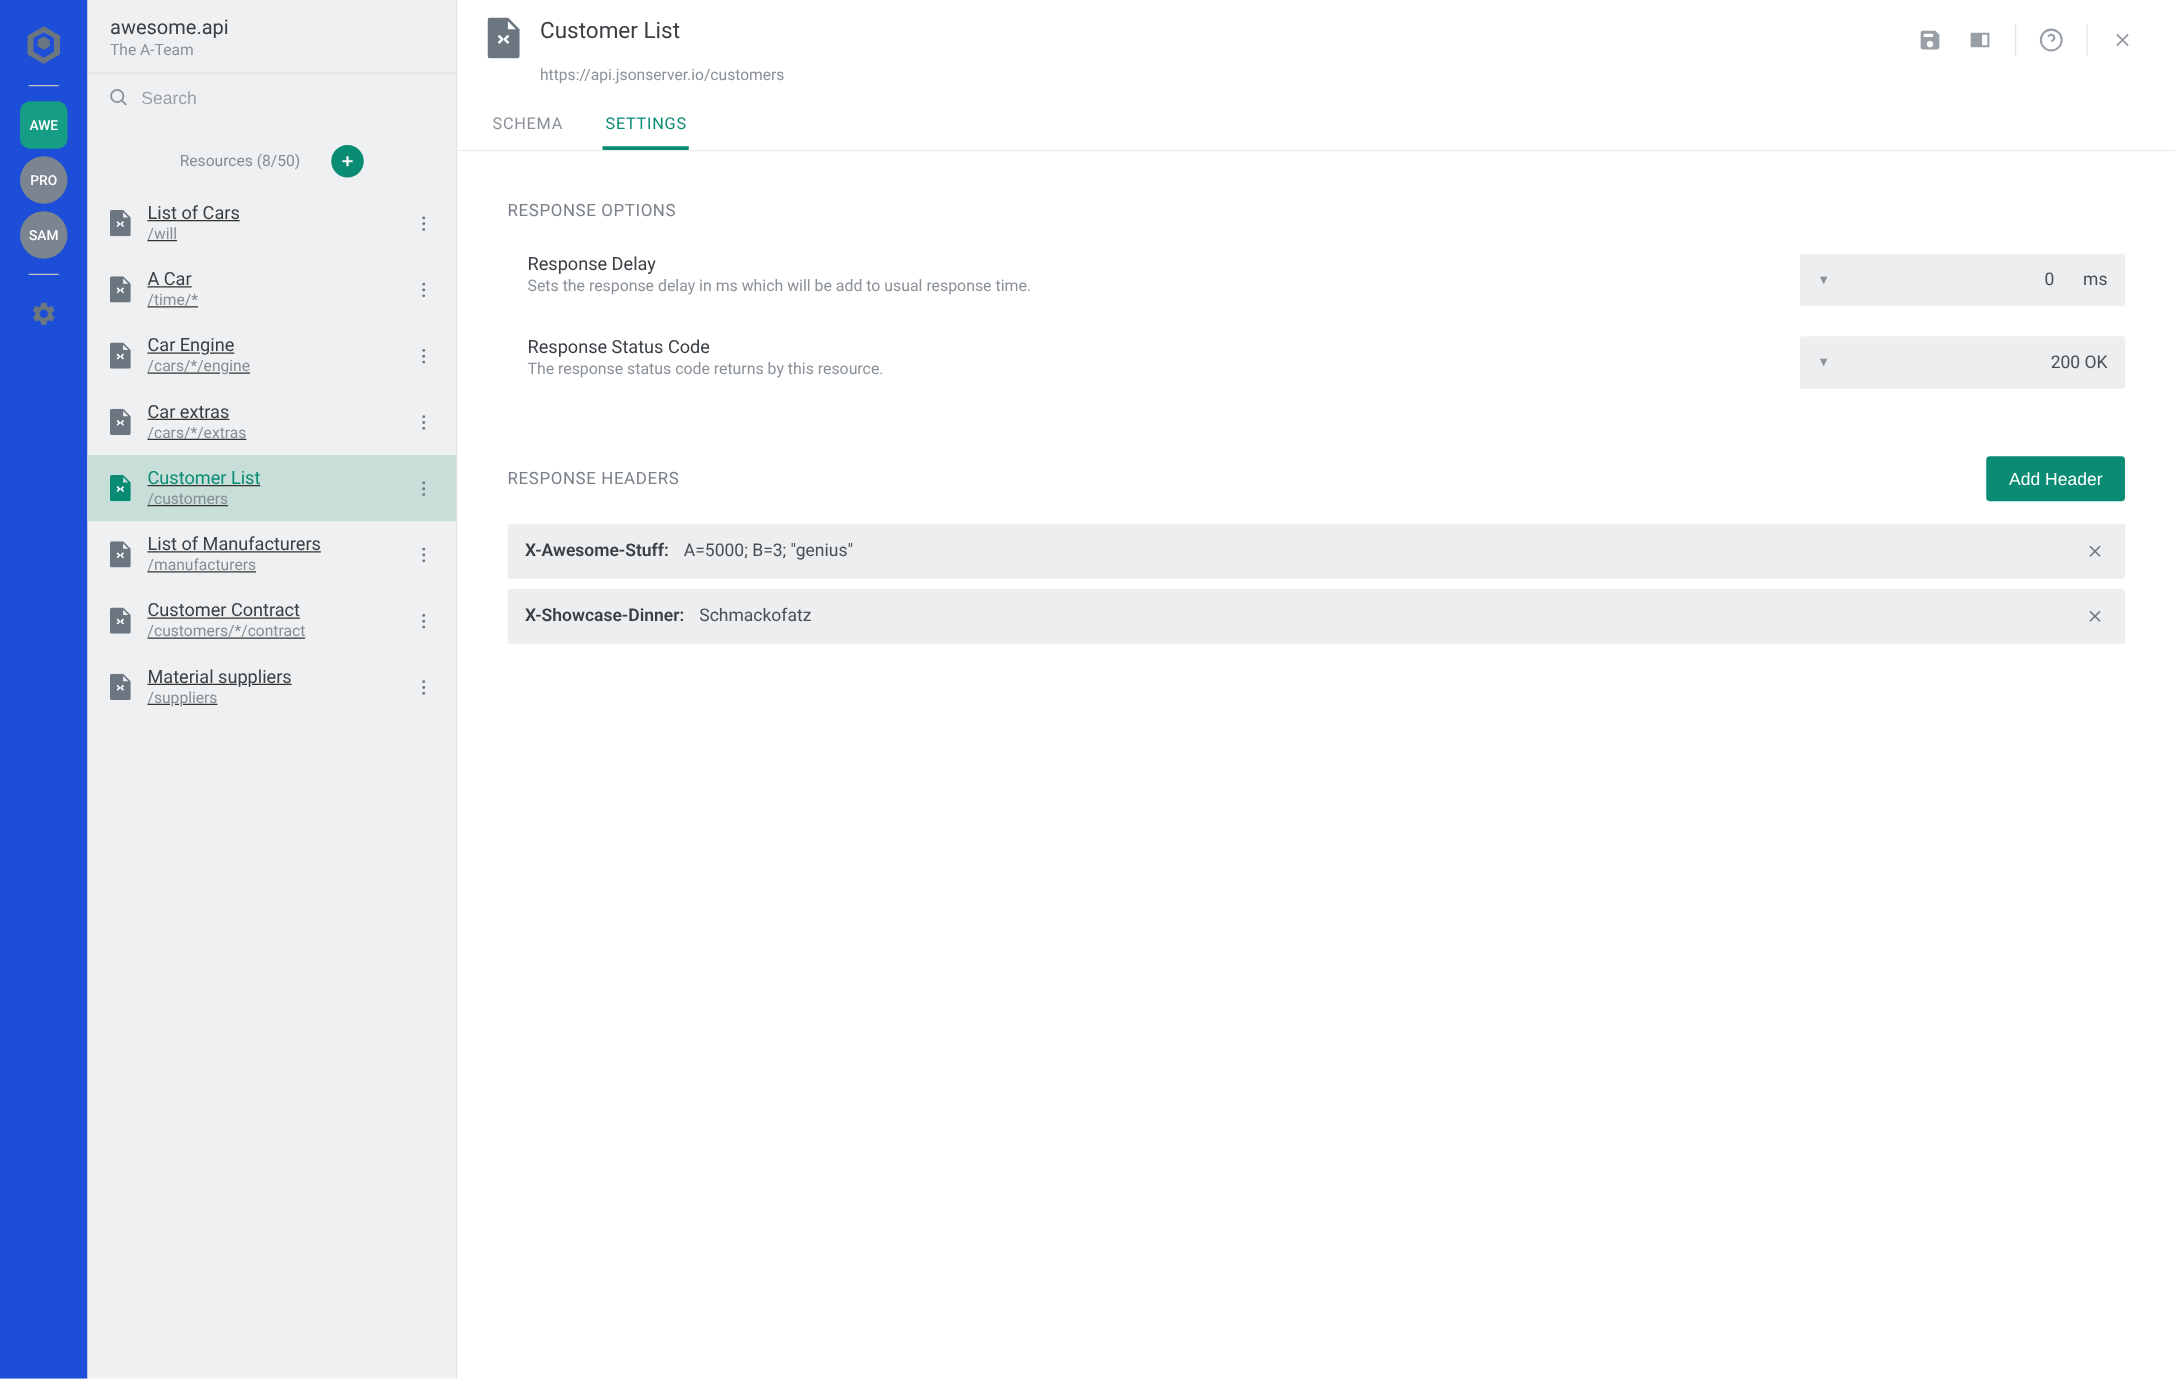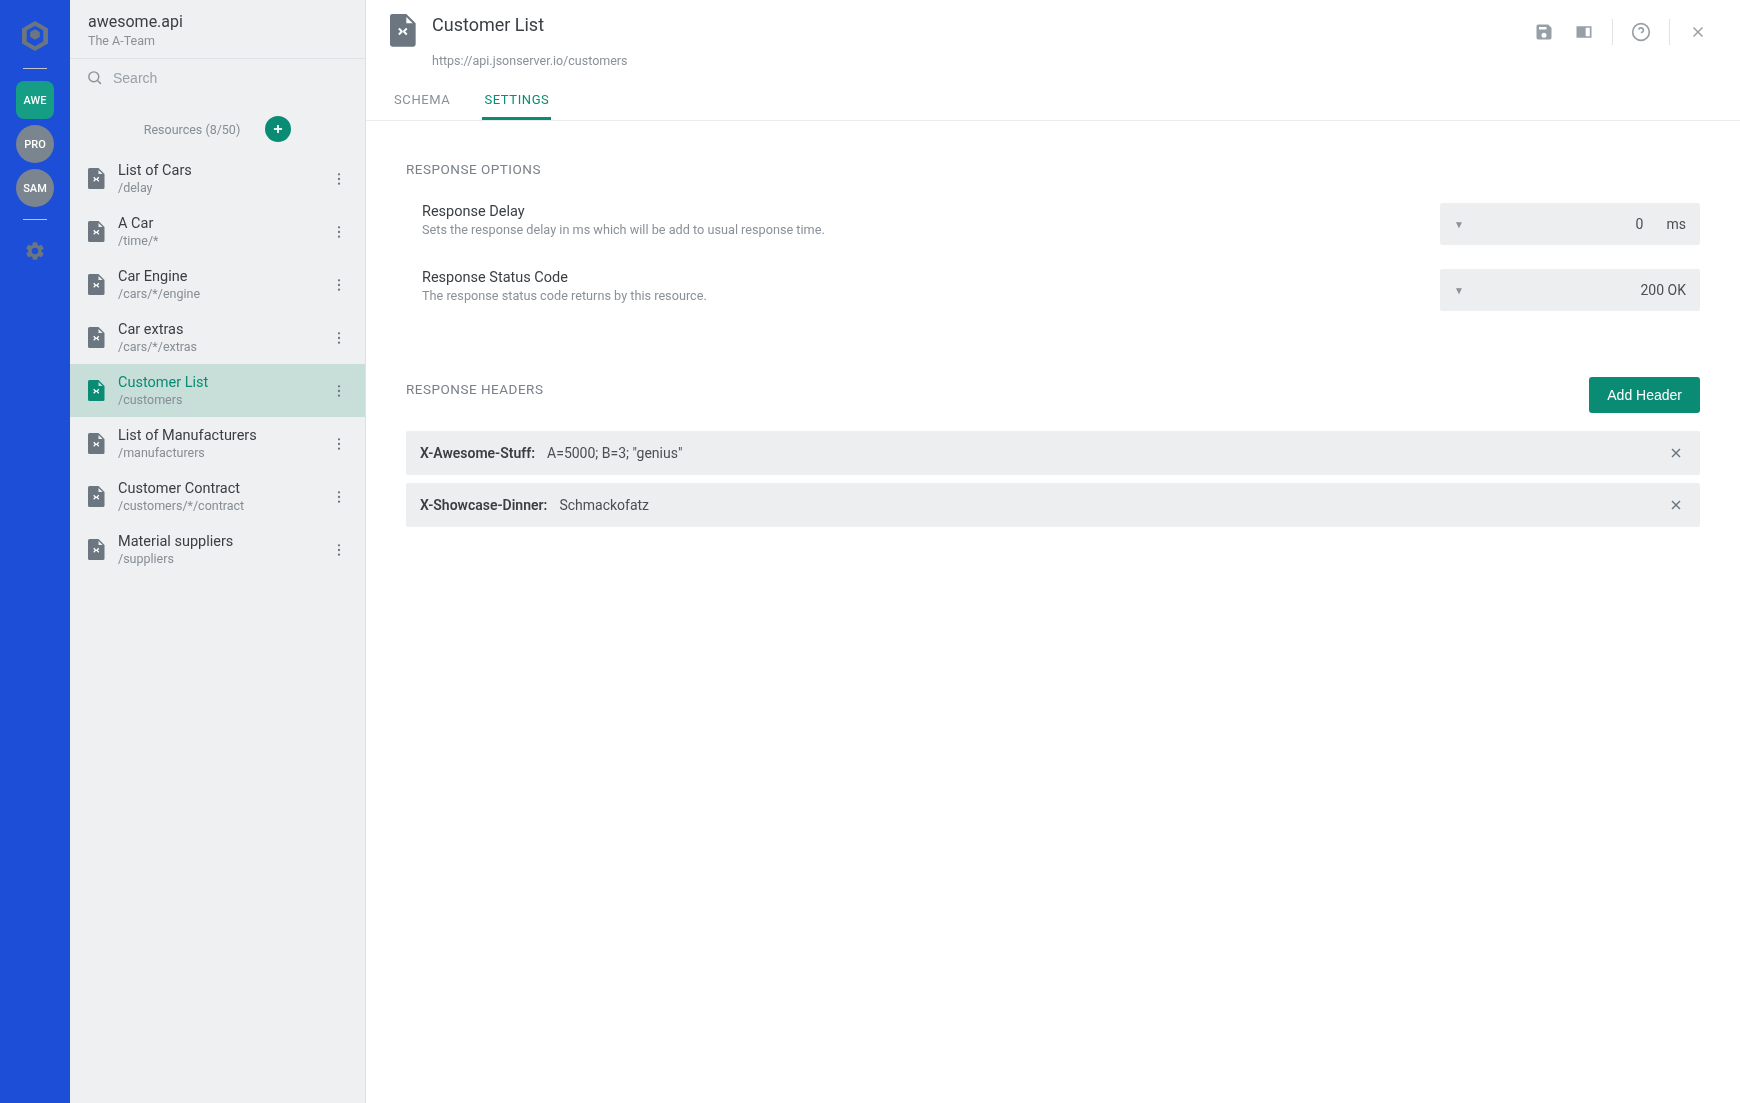--- a/index.html
+++ b/index.html
@@ -63,20 +63,21 @@
   background: #0a8b73; color: #fff;
   display: flex; align-items: center; justify-content: center;
   font-size: 18px; cursor: pointer;
 }
 .res-list { flex: 1; overflow: auto; }
 .res-item {
   display: flex; align-items: center;
   padding: 10px 14px 10px 18px;
   cursor: pointer;
   gap: 12px;
+  text-decoration: underline;
 }
 .res-item.active { background: #c8dfd9; }
 .res-icon { width: 18px; height: 22px; color: #6b7680; flex-shrink: 0; }
 .res-item.active .res-icon { color: #0a8b73; }
 .res-text { flex: 1; }
 .res-title { font-size: 14.5px; color: #3a3f44; }
 .res-item.active .res-title { color: #0a8b73; }
 .res-path { font-size: 12.5px; color: #868d94; margin-top: 1px; }
 .res-more { color: #6b7680; cursor: pointer; padding: 4px; }
 
@@ -109,21 +110,21 @@
   background: #eceeef; border-radius: 2px;
   height: 42px; padding: 0 14px; min-width: 260px;
 }
 .opt-caret { color: #8a9199; margin-right: auto; font-size: 10px; }
 .opt-value { color: #4a4f54; font-size: 14px; }
 .opt-unit { color: #4a4f54; font-size: 14px; margin-left: 23px; }
 
 .sec-hdr-row { display: flex; align-items: center; justify-content: space-between; margin-top: 54px; margin-bottom: 18px; }
 .add-header-btn {
   background: #0a8b73; color: #fff; border: none;
-  padding: 10px 18px; font-size: 14px; border-radius: 3px; cursor: pointer; margin-top: 12px;
+  padding: 10px 18px; font-size: 14px; border-radius: 3px; cursor: pointer;
 }
 .hdr-row {
   display: flex; align-items: center;
   background: #eceeef; border-radius: 2px;
   padding: 12px 14px; margin-bottom: 8px;
 }
 .hdr-name { font-weight: 600; color: #3a3f44; margin-right: 12px; font-size: 14px; }
 .hdr-value { color: #4a4f54; font-size: 14px; flex: 1; }
 .hdr-close { color: #6b7680; cursor: pointer; padding: 2px; }
 svg { display: block; }
@@ -179,21 +180,21 @@
     <div class="res-list" id="res-list">
         <div class="res-item">
           <div class="res-icon">
             <svg viewBox="0 0 24 28" fill="currentColor">
               <path d="M14 0H2a2 2 0 0 0-2 2v24a2 2 0 0 0 2 2h18a2 2 0 0 0 2-2V8l-8-8zM14 2.5L19.5 8H14V2.5z"></path>
               <path fill="#fff" d="M7 17l2-2-2-2 1.2-1.2L11.4 15l-3.2 3.2L7 17zm8 0l-2-2 2-2-1.2-1.2L10.6 15l3.2 3.2L15 17z"></path>
             </svg>
           </div>
           <div class="res-text">
             <div class="res-title">List of Cars</div>
-            <div class="res-path">/delay</div>
+            <div class="res-path">/will</div>
           </div>
           <div class="res-more">
             <svg width="16" height="16" viewBox="0 0 24 24" fill="currentColor">
               <circle cx="12" cy="5" r="1.7"></circle>
               <circle cx="12" cy="12" r="1.7"></circle>
               <circle cx="12" cy="19" r="1.7"></circle>
             </svg>
           </div>
         </div>
         <div class="res-item">

